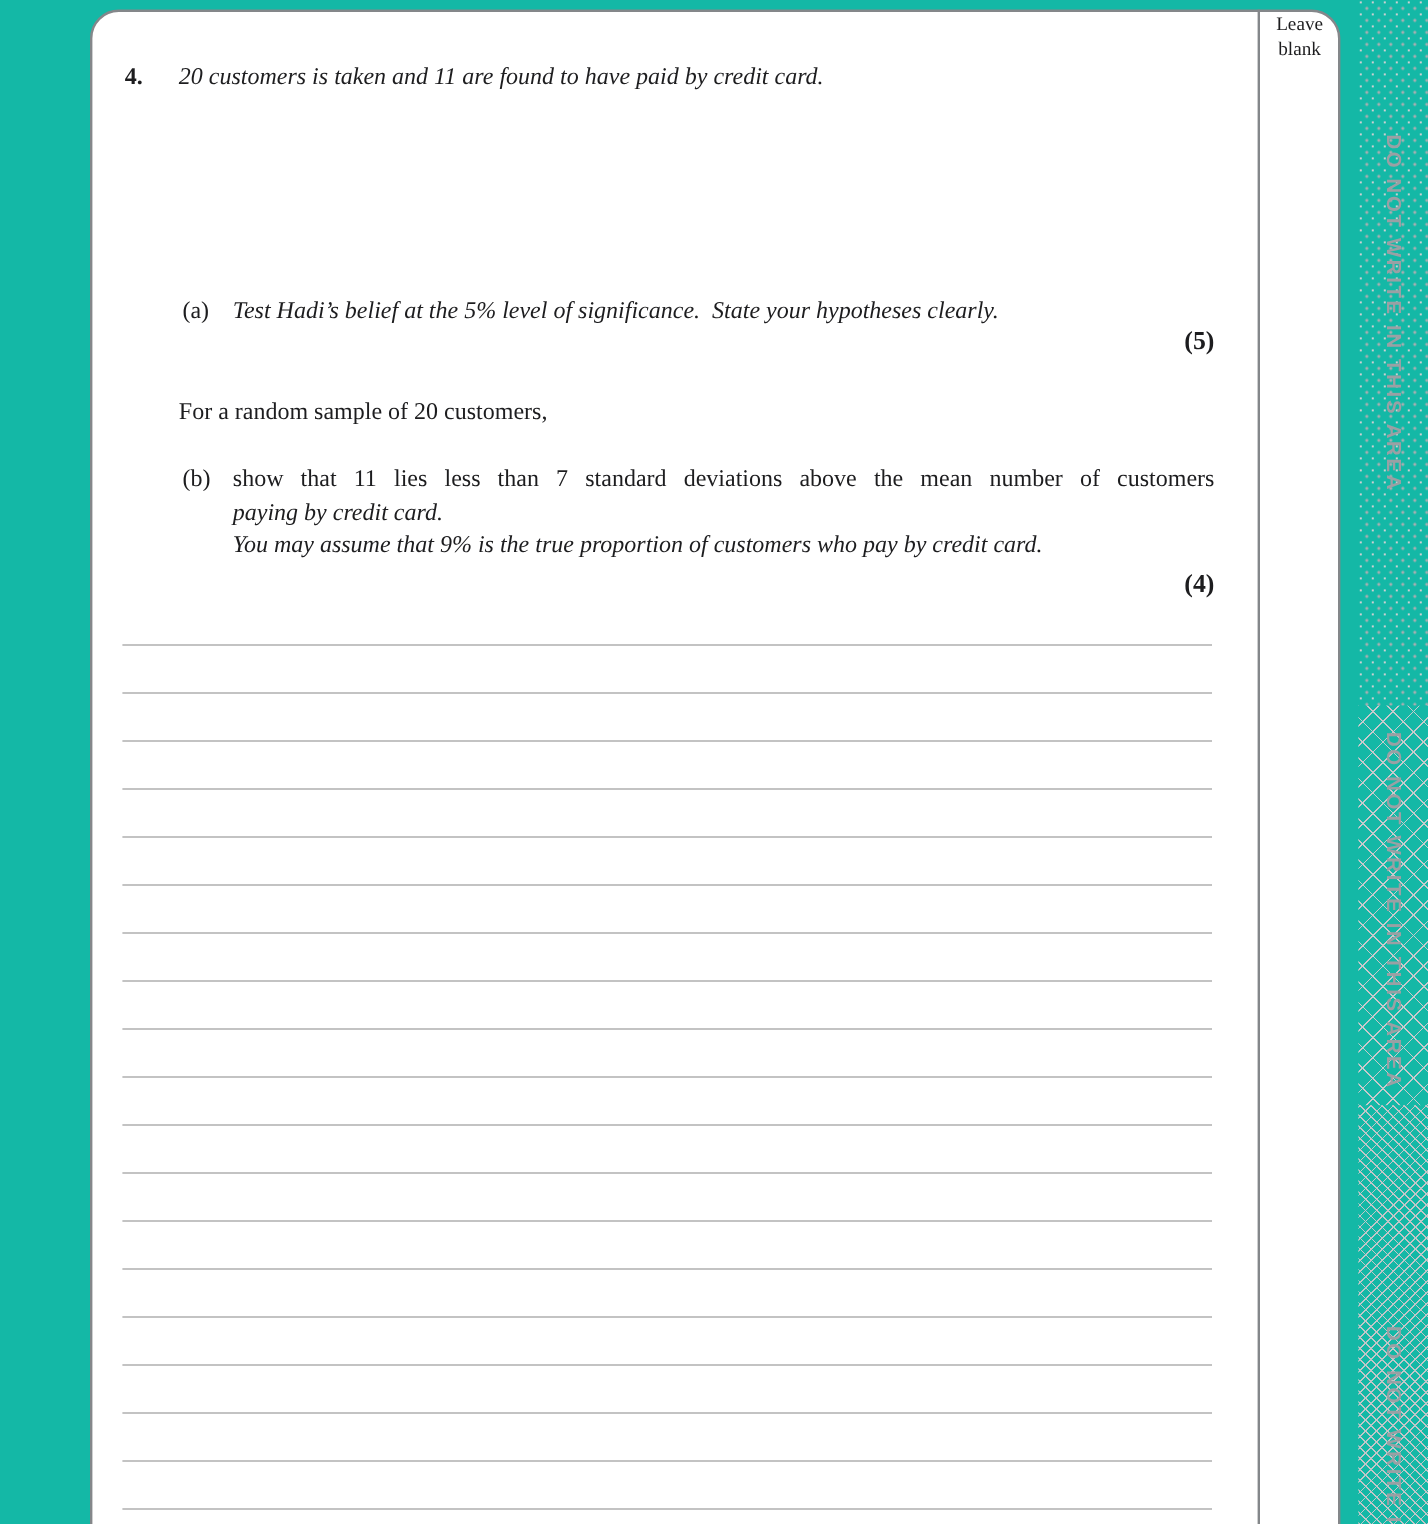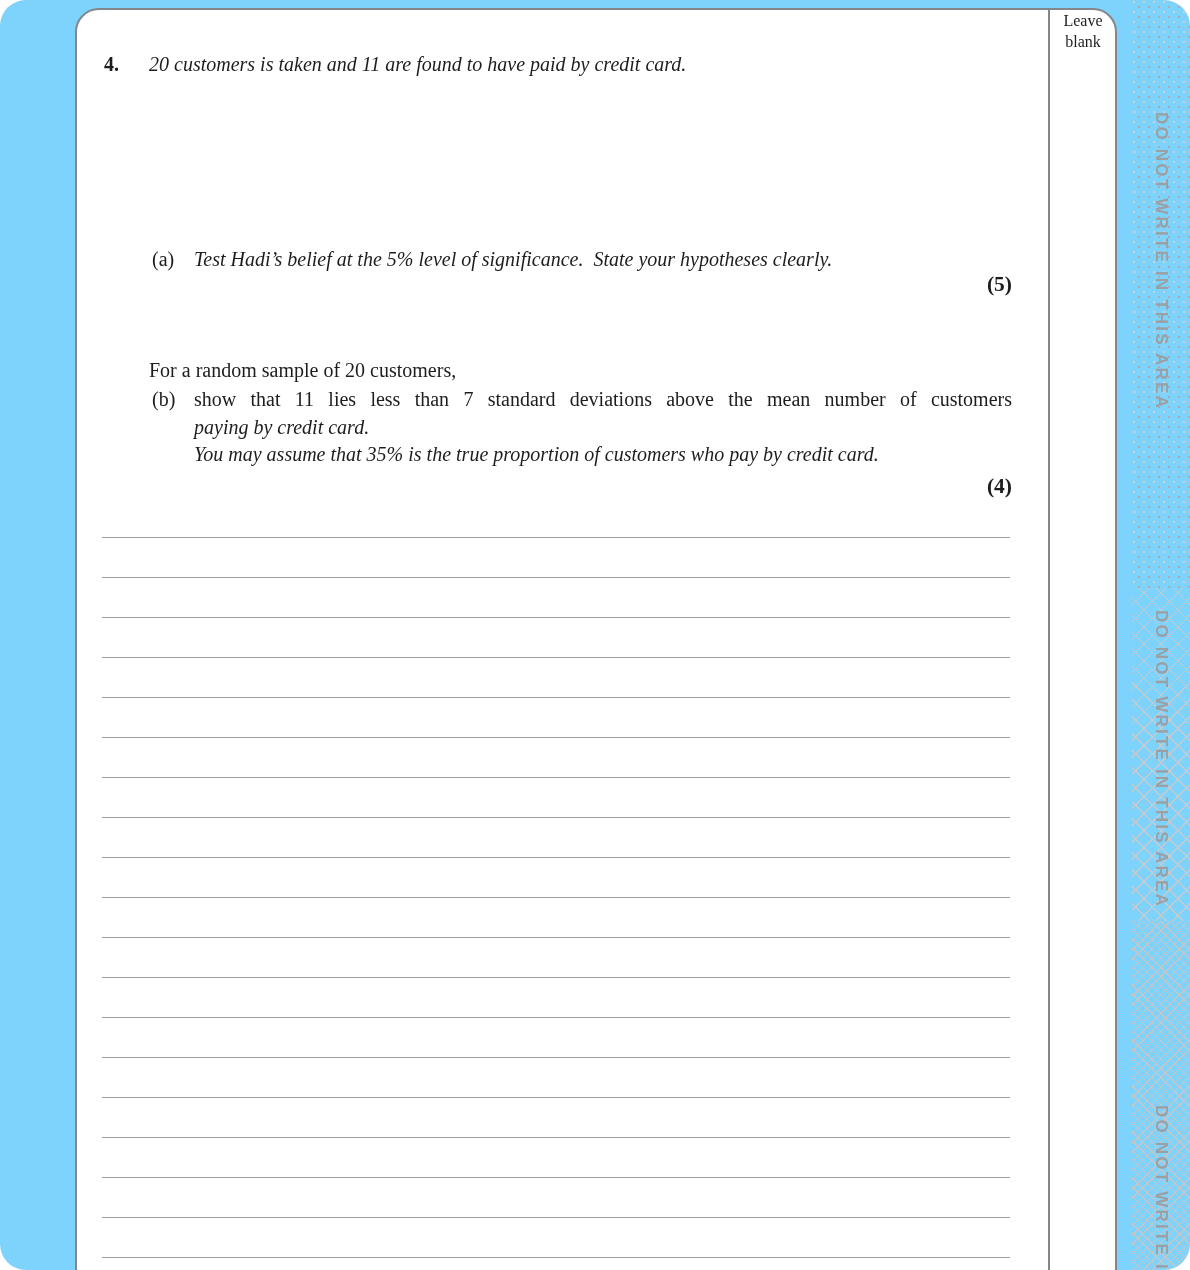--- a/index.html
+++ b/index.html
@@ -2,24 +2,23 @@
 <html style="--ink: #1d1d1f; --border-gray: #84878a; --rule-gray: #9c9c9c; --margin-gray: #9aa0a4;"><head>
 <meta charset="utf-8">
 <style>
   * { margin: 0; padding: 0; box-sizing: border-box; }
   html, body { background: #ffffff; }
   .page {
     position: relative;
     width: 1190px;
     height: 1270px;
     overflow: hidden;
-    background: #7dd3fc;
+    background: #14b8a6;
     font-family: "Liberation Serif", serif;
     color: var(--ink, #1d1d1f);
-    border-radius: 26px;
   }
 
   
   .main-box {
     position: absolute;
     left: 75px; top: 8px;
     width: 1042px; height: 1290px;
     border: 2.5px solid var(--border-gray, #84878a);
     border-radius: 24px 24px 0 0;
     background: #ffffff;
@@ -42,21 +41,21 @@
   
   .qtext { position: absolute; font-size: 20px; line-height: 27.5px; }
   .q-number { left: 104px; top: 51px; font-weight: bold; }
   .p-intro  { left: 149px; top: 51px; width: 863px; }
   .p-belief { left: 149px; top: 165px; width: 863px; }
   .part-row { display: flex; }
   .row-a { left: 152px; top: 246px; width: 860px; }
   .row-b { left: 152px; top: 386px; width: 860px; }
   .part-label { flex: 0 0 42px; }
   .part-body { flex: 1 1 auto; min-width: 0; }
-  .p-interlude { left: 149px; top: 330px; width: 863px; margin-top: 27px; }
+  .p-interlude { left: 149px; top: 330px; width: 863px; }
   .marks {
     position: absolute; left: 149px; width: 863px;
     text-align: right; font-weight: bold; font-size: 21.5px; line-height: 27px;
   }
   .marks-a { top: 271px; }
   .marks-b { top: 473px; }
 
   .tline { text-align: justify; text-align-last: justify; }
   .tline-last { text-align-last: left; font-style: italic; }
 
@@ -140,21 +139,21 @@
   </div>
 
   <div class="marks marks-a">(5)</div>
 
   <div class="qtext p-interlude">For a random sample of 20 customers,</div>
 
   <div class="qtext part-row row-b">
     <span class="part-label">(b)</span>
     <span class="part-body">
       <span><div class="tline">show that 11 lies less than 7 standard deviations above the mean number of customers</div><div class="tline tline-last">paying by credit card.</div></span>
-      <span><div class="tline tline-last">You may assume that 35% is the true proportion of customers who pay by credit card.</div></span>
+      <span><div class="tline tline-last">You may assume that 9% is the true proportion of customers who pay by credit card.</div></span>
     </span>
   </div>
 
   <div class="marks marks-b">(4)</div>
 
   <div class="answer-lines">
       <div class="answer-line"></div>
       <div class="answer-line"></div>
       <div class="answer-line"></div>
       <div class="answer-line"></div>

